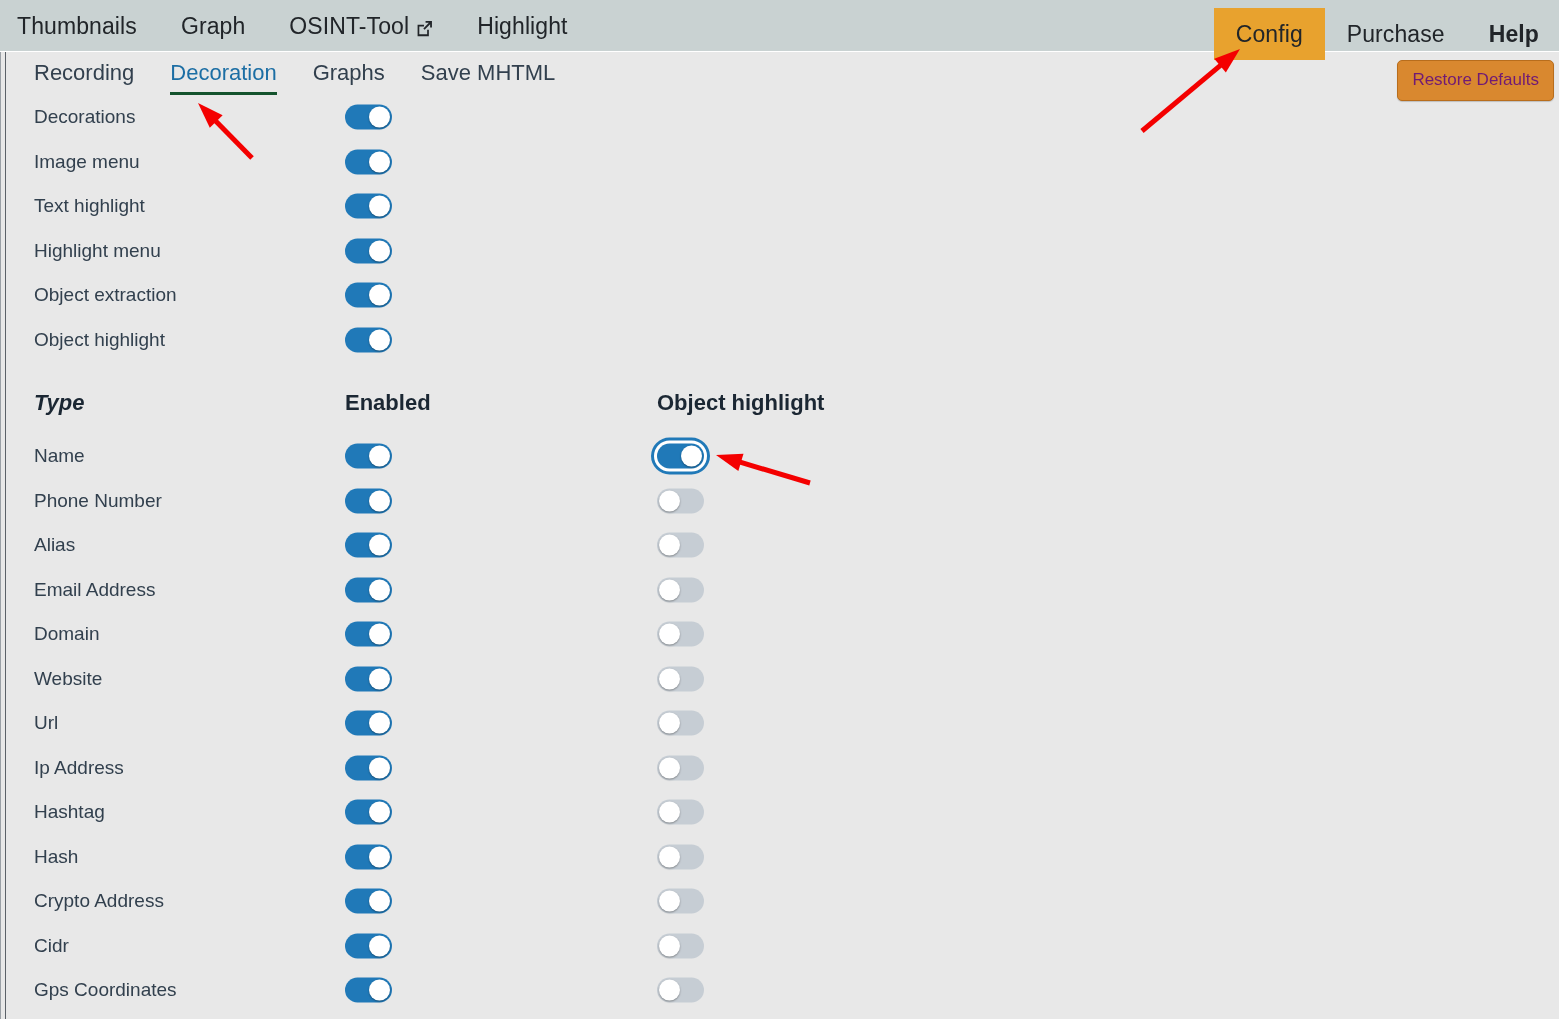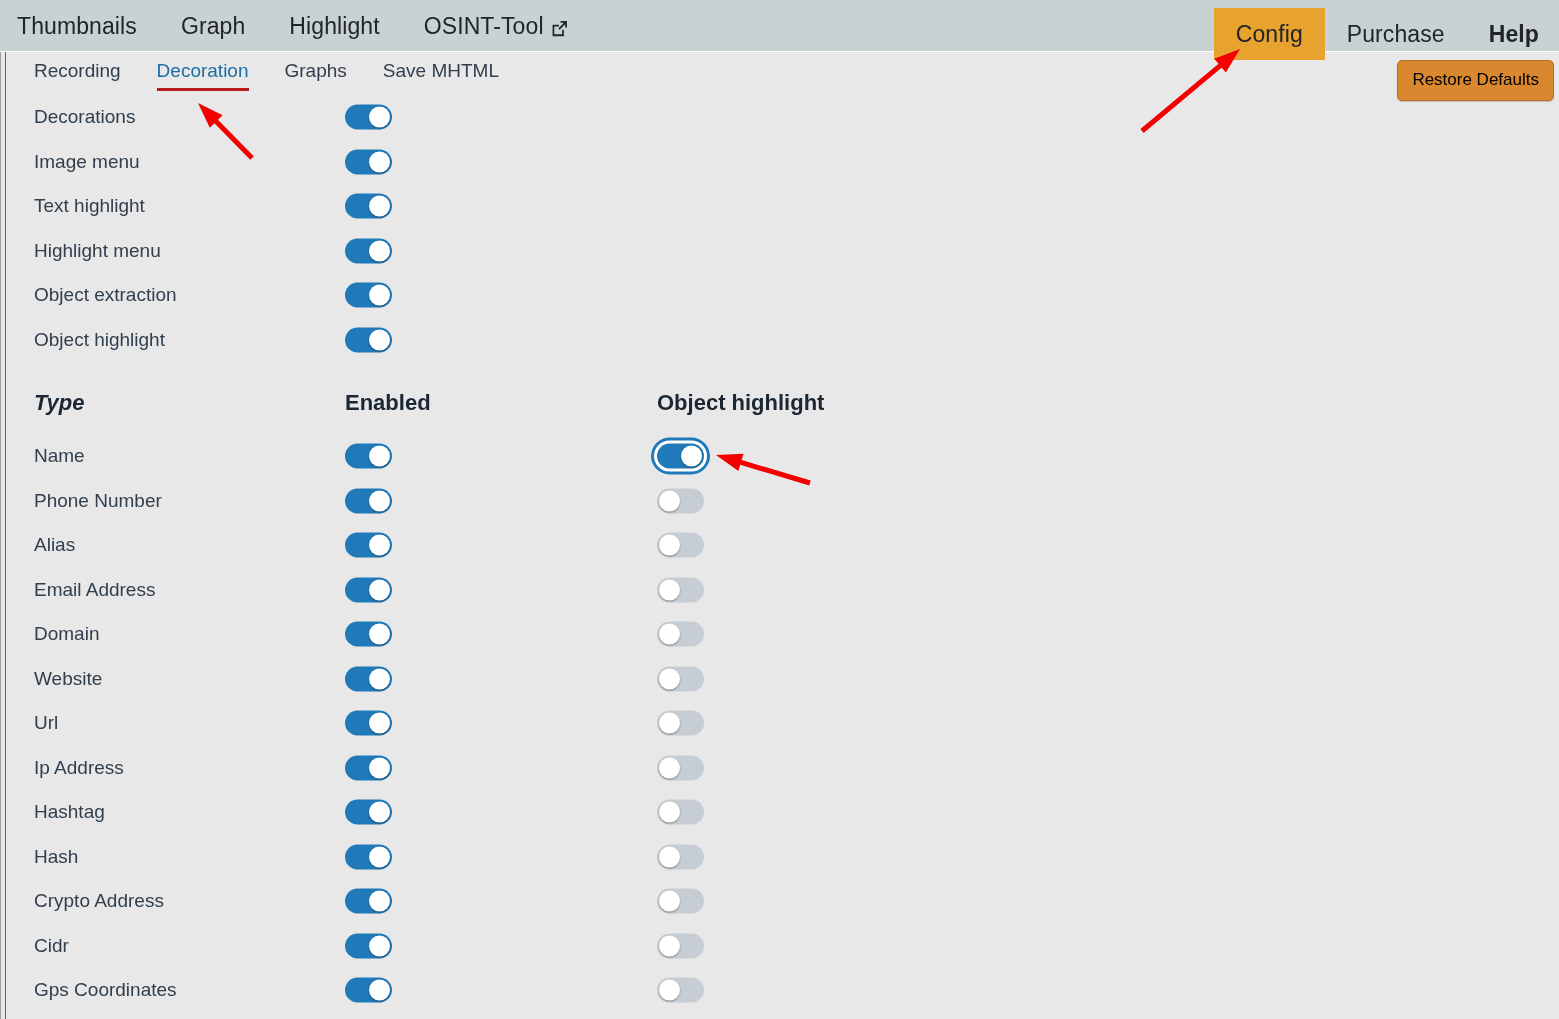--- a/index.html
+++ b/index.html
@@ -83,40 +83,40 @@
   
   .subtabs {
     position: absolute;
     left: 0; top: 60px;
     height: 34px;
     display: flex;
     align-items: flex-start;
     padding-left: 34px;
   }
   .subtab {
-    font-size: 19px;
+    font-size: 22px;
     color: #32404e;
     margin-right: 36px;
     cursor: pointer;
     padding-bottom: 6px;
     white-space: nowrap;
   }
   .subtab.selected {
     color: #1c6ea4;
-    border-bottom: 3px solid #b91c1c;
+    border-bottom: 3px solid #14532d;
   }
 
   
   .restore-btn {
     position: absolute;
     right: 5px; top: 60px;
     background: #d9882f;
     border: 1px solid #b86d1c;
     border-radius: 5px;
-    color: #000000;
+    color: #701a75;
     font-size: 17px;
     padding: 9px 14px 10px 14px;
     cursor: pointer;
     box-shadow: 0 1px 1px rgba(0,0,0,0.18);
     white-space: nowrap;
   }
 
   
   .row {
     position: absolute;
@@ -195,32 +195,32 @@
 
 <div id="app">
 
   <div class="topbar">
     <div class="topbar-left" id="topbar-left">
         <div class="menu-item first">
           <span>Thumbnails</span>
         </div>
         <div class="menu-item">
           <span>Graph</span>
-        </div>
-        <div class="menu-item">
-          <span>Highlight</span>
         </div>
         <div class="menu-item">
           <span>OSINT-Tool</span>
           <span class="ext-icon">
             <svg viewBox="0 0 16 16" width="17" height="17">
               <path d="M1.5 4.5h6v1.6H3.1v7.4h7.4V9.2h1.6v6H1.5z" fill="#212529"></path>
               <path d="M9 1h6v6h-1.7V3.9L8.1 9.1 6.9 7.9l5.2-5.2H9z" fill="#212529"></path>
             </svg>
           </span>
+        </div>
+        <div class="menu-item">
+          <span>Highlight</span>
         </div>
       </div>
     <div class="topbar-right" id="topbar-right">
         <div class="menu-item active">
           <span>Config</span>
         </div>
         <div class="menu-item">
           <span>Purchase</span>
         </div>
         <div class="menu-item bold">

